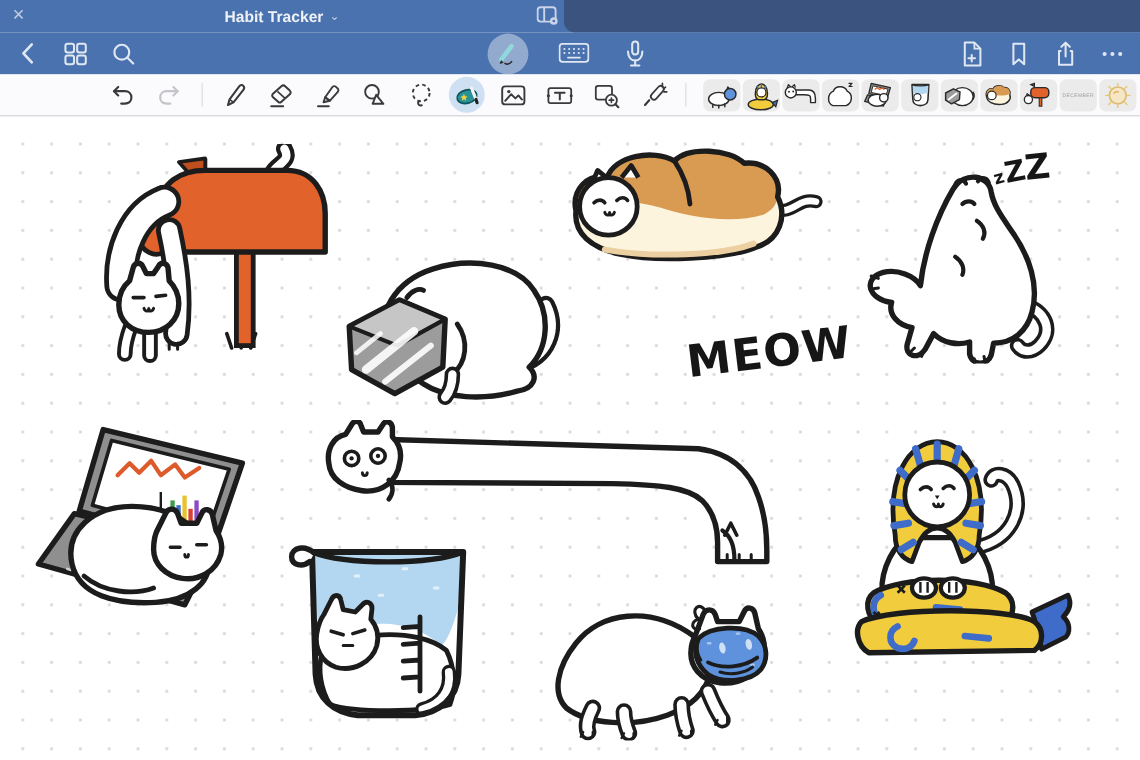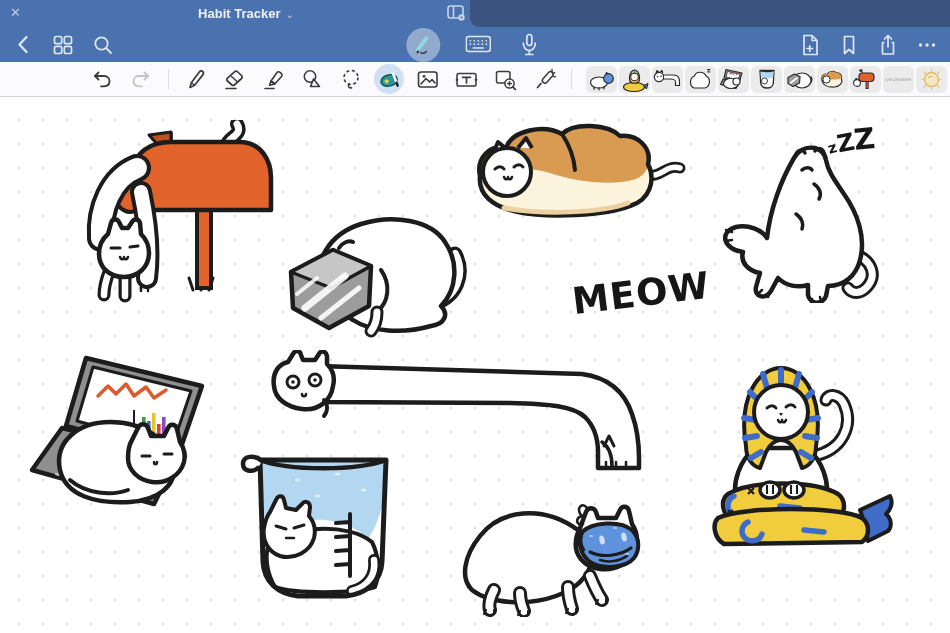--- a/index.html
+++ b/index.html
@@ -3,21 +3,21 @@
 <meta charset="utf-8">
 <style>
   html,body{margin:0;padding:0}
   body{width:950px;height:633px;overflow:hidden;font-family:"Liberation Sans",sans-serif;background:#fff}
   .app{position:relative;width:950px;height:633px;background:#fff}
 
   
   .tabbar{position:absolute;top:0;left:0;right:0;height:27px;background:#4a72ae}
   .tab-dark{position:absolute;top:0;left:470px;right:0;height:27px;background:#3a537f;border-bottom-left-radius:9px}
   .close-btn{position:absolute;left:10px;top:5px;color:#bcc9e0;font-size:13px;line-height:16px;cursor:default}
-  .tab-title{position:absolute;left:11px;width:470px;top:0;height:27px;display:flex;align-items:center;justify-content:center;gap:5px;color:#eef2f8;font-size:13px;font-weight:700}
+  .tab-title{position:absolute;left:0;width:470px;top:0;height:27px;display:flex;align-items:center;justify-content:center;gap:5px;color:#eef2f8;font-size:13px;font-weight:700}
   .tab-chevron{color:#c3cfe4;font-size:10px;font-weight:400;margin-top:1px}
   .tab-icon{position:absolute;left:447px;top:5px;width:19px;height:16px}
 
   
   .navbar{position:absolute;top:27px;left:0;right:0;height:35px;background:#4a72ae;display:flex;align-items:center}
   .nav-left{display:flex;align-items:center;gap:14px;padding-left:10px}
   .nav-center{position:absolute;left:50%;transform:translateX(-50.5%);display:flex;align-items:center;gap:25px}
   .nav-right{margin-left:auto;display:flex;align-items:center;gap:13px;padding-right:10px}
   .nicon{display:flex;align-items:center;justify-content:center;width:26px;height:26px}
   .pen-badge{width:34px;height:34px;border-radius:50%;background:#93aacf;display:flex;align-items:center;justify-content:center}

